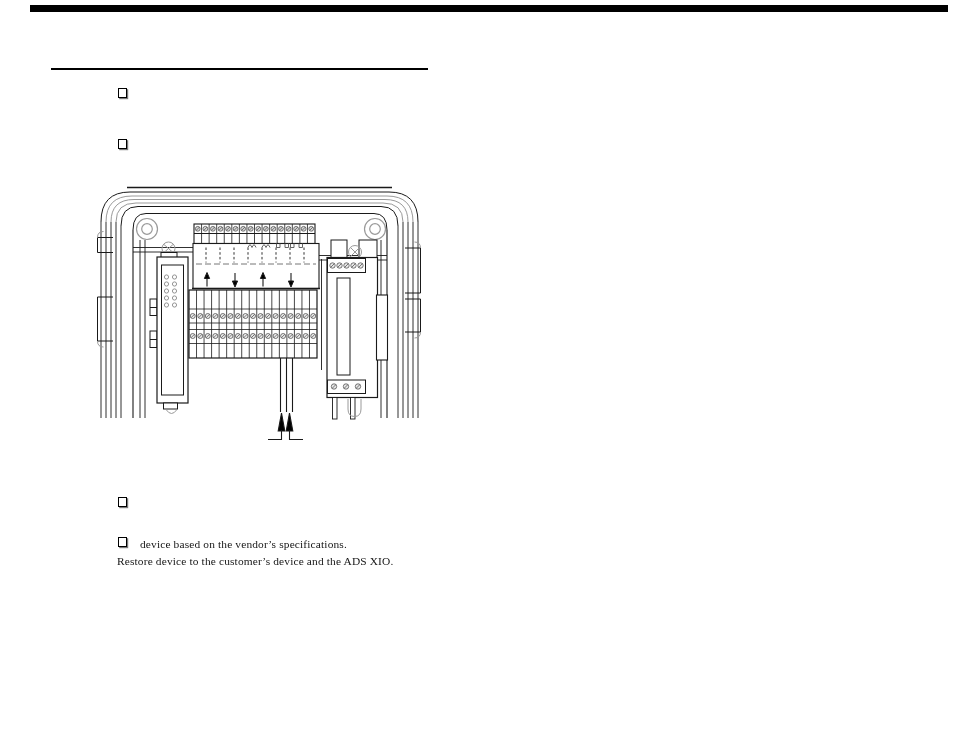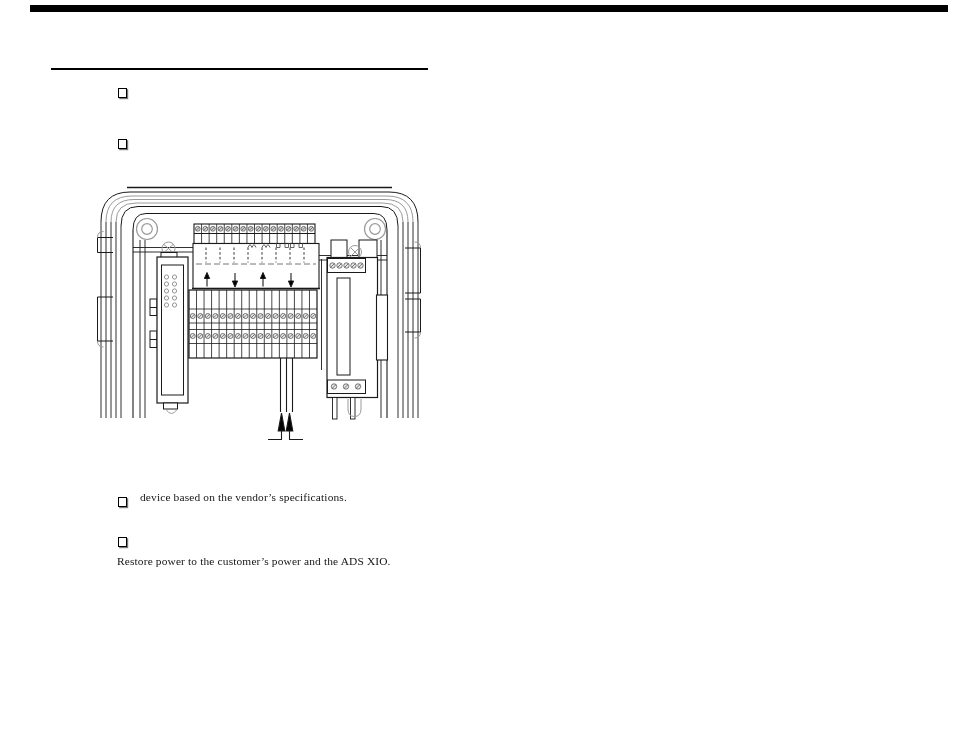--- a/index.html
+++ b/index.html
@@ -329,16 +329,16 @@
     </g>
     <g stroke="#1a1a1a" fill="#000" stroke-width="1.1">
       <polygon points="281.5,413 278.2,431 284.8,431"></polygon>
       <polygon points="289.5,413 286.2,431 292.8,431"></polygon>
       <path d="M281.5,430 V439.5 H268" fill="none"></path>
       <path d="M289.5,430 V439.5 H303" fill="none"></path>
     </g>
   </svg>
 
   <span class="cb" style="left:118px;top:497px"></span>
-  <div class="txt" style="left:140px;top:491px">device based on the vendor’s specifications.</div>
+  <div class="txt" style="left:140px;top:538px">device based on the vendor’s specifications.</div>
   <span class="cb" style="left:118px;top:537px"></span>
-  <div class="txt" style="left:117px;top:555px">Restore power to the customer’s power and the ADS XIO.</div>
+  <div class="txt" style="left:117px;top:555px">Restore device to the customer’s device and the ADS XIO.</div>
 </div>
 
 </body></html>

